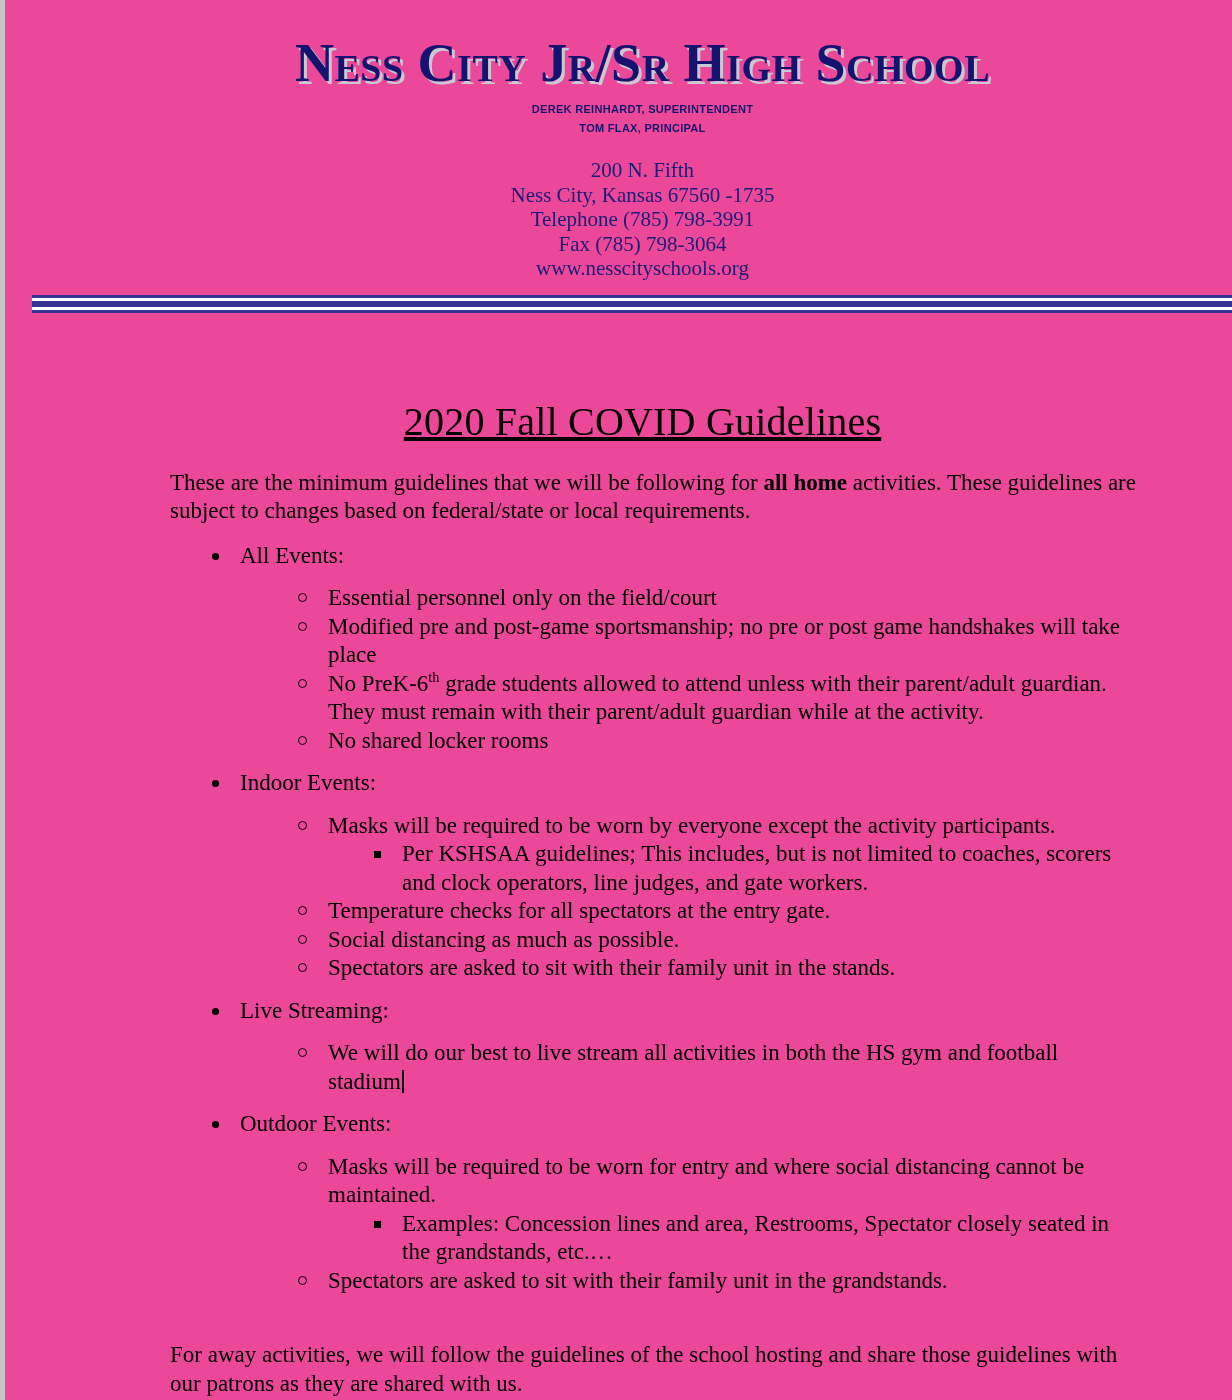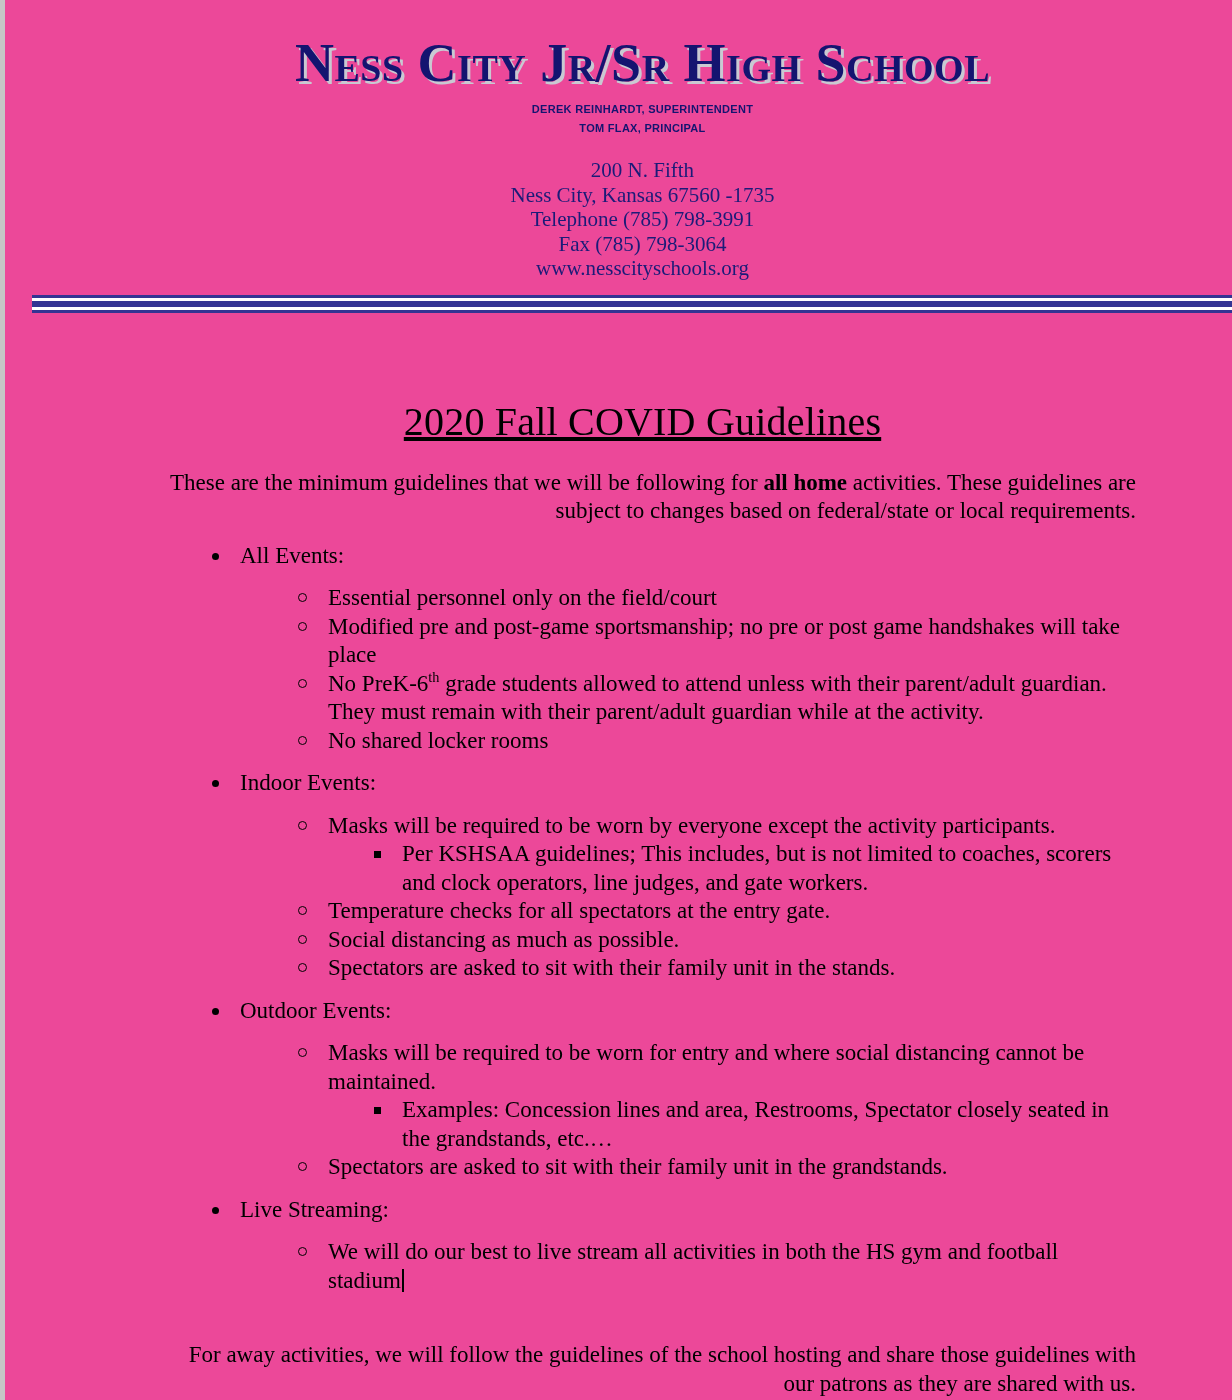--- a/index.html
+++ b/index.html
@@ -109,21 +109,21 @@
   .content {
     padding-left: 141px;
     padding-right: 120px;
     padding-top: 24px;
   }
 
   p.para {
     font-size: 23px;
     line-height: 28.5px;
     margin: 0;
-    text-align: right;
+    text-align: left;
   }
   p.para.closing {
     margin-top: 2px;
   }
 
   
   ul.lvl1 {
     list-style: none;
     margin: 16px 0 0 0;
     padding: 0;
@@ -297,20 +297,31 @@
           </li>
           <li class="item2">
             <span class="marker-circle"></span>
             <span>Spectators are asked to sit with their family unit in the stands.</span>
           </li>
         </ul>
       </li>
 
       <li class="item1">
         <span class="marker-disc"></span>
+        <span>Live Streaming:</span>
+
+        <ul class="lvl2">
+          <li class="item2">
+            <span class="marker-circle"></span><span>We will do our best to live stream all activities in both the HS gym and football stadium</span><span class="caret"></span>
+          </li>
+        </ul>
+      </li>
+
+      <li class="item1">
+        <span class="marker-disc"></span>
         <span>Outdoor Events:</span>
 
         <ul class="lvl2">
           <li class="item2">
             <span class="marker-circle"></span>
             <span>Masks will be required to be worn for entry and where social distancing cannot be maintained.</span>
 
             <ul class="lvl3">
               <li class="item3">
                 <span class="marker-square"></span>
@@ -318,31 +329,20 @@
               </li>
             </ul>
           </li>
           <li class="item2">
             <span class="marker-circle"></span>
             <span>Spectators are asked to sit with their family unit in the grandstands.</span>
           </li>
         </ul>
       </li>
 
-      <li class="item1">
-        <span class="marker-disc"></span>
-        <span>Live Streaming:</span>
-
-        <ul class="lvl2">
-          <li class="item2">
-            <span class="marker-circle"></span><span>We will do our best to live stream all activities in both the HS gym and football stadium</span><span class="caret"></span>
-          </li>
-        </ul>
-      </li>
-
     </ul>
 
     <div class="spacer-para"></div>
 
     <p class="para closing">For away activities, we will follow the guidelines of the school hosting and share those guidelines with our patrons as they are shared with us.</p>
 
   </div>
 </div>
 
 </body></html>

